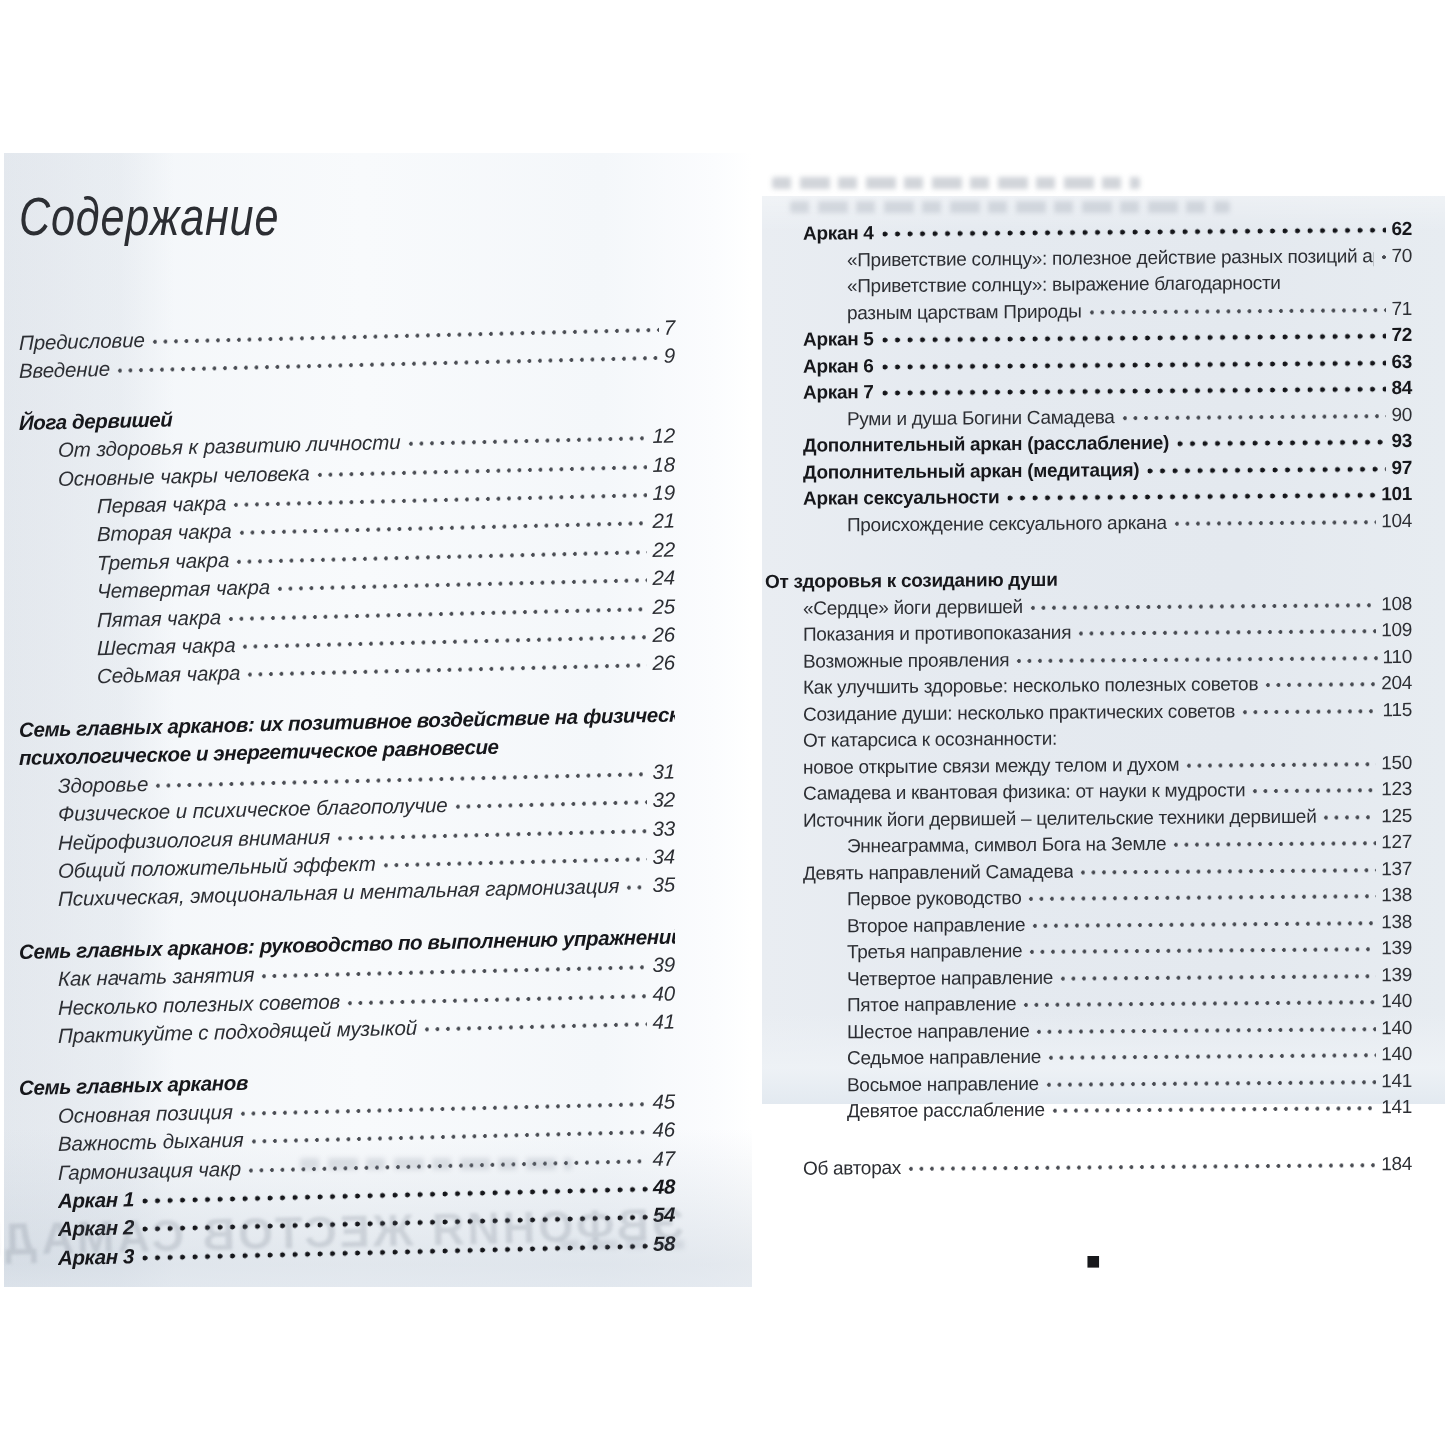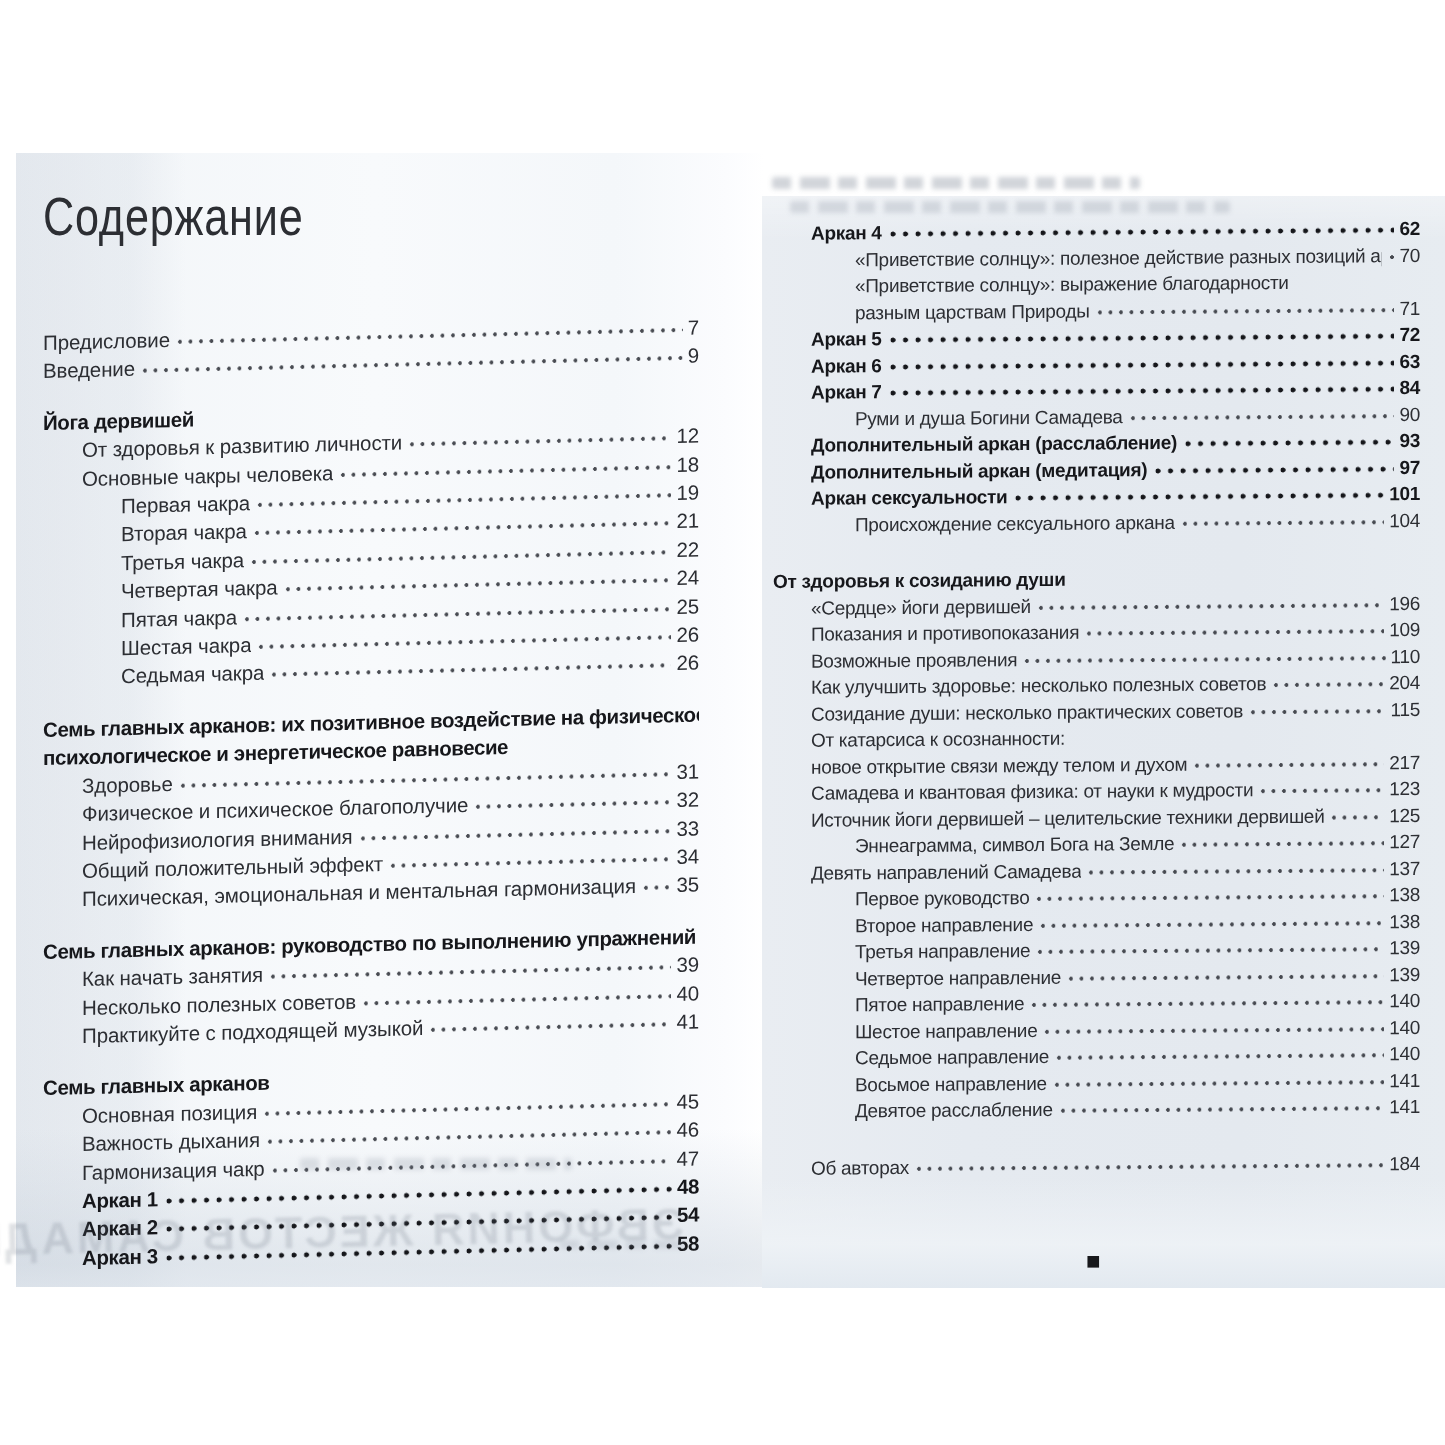--- a/index.html
+++ b/index.html
@@ -6,38 +6,39 @@
     margin: 0; padding: 0;
     width: 1445px; height: 1445px;
     background: var(--background, #ffffff);
     font-family: "Liberation Sans", sans-serif;
     overflow: hidden;
   }
   .canvas { position: absolute; inset: 0; width: 1445px; height: 1445px; }
 
   
   .page-left {
-    position: absolute; left: 16px; top: 153px; width: 748px; height: 1134px;
-    box-sizing: border-box; padding: 34px 0 0 27px;
+    position: absolute; left: 4px; top: 153px; width: 748px; height: 1134px;
+    box-sizing: border-box; padding: 34px 0 0 15px;
     background:
       linear-gradient(180deg, rgba(208,216,226,0) 86%, rgba(198,208,219,0.45) 98%, rgba(214,222,231,0.6) 100%),
       linear-gradient(90deg, rgba(203,211,221,0.30) 40px, rgba(203,211,221,0.26) 115px, rgba(203,211,221,0) 170px),
       linear-gradient(90deg, #eef1f5 0%, #f3f6f9 12%, #f8fafc 48%, #f4f7fa 80%, #fbfcfe 95%, #ffffff 100%);
     background-color: var(--page-left, #f4f7fa);
+    font-style: italic;
   }
   .page-title {
     margin: 0; font-weight: 400; font-size: 54px; line-height: 58px;
     color: var(--text, #2c2e33); letter-spacing: 1px;
     transform: scaleX(0.80); transform-origin: left center;
   }
 
   
   .page-right {
-    position: absolute; left: 762px; top: 196px; width: 683px; height: 1092px;
-    box-sizing: border-box; padding: 25px 0 0 11px;
+    position: absolute; left: 762px; top: 196px; width: 683px; height: 908px;
+    box-sizing: border-box; padding: 25px 0 0 3px;
     background:
       linear-gradient(180deg, rgba(255,255,255,0.35) 0%, rgba(255,255,255,0) 4%),
       linear-gradient(180deg, rgba(222,229,236,0) 90%, rgba(238,242,246,0.9) 96%, rgba(226,233,240,0.9) 100%),
       linear-gradient(90deg, #e9edf2 0%, #e5eaf0 30%, #e4e9ef 70%, #e7ecf1 100%);
     background-color: var(--page-right, #e5eaf0);
   }
 
   
   .toc { width: 656px; transform: skewY(-1.35deg); transform-origin: 0 0; }
   .toc-left { margin-top: 84px; }
@@ -311,21 +312,21 @@
           <span class="t">Происхождение сексуального аркана</span>
           <span class="dots"></span>
           <span class="p">104</span>
         </div>
         <div class="row lvl0 bold gap">
           <span class="t">От здоровья к созиданию души</span>
         </div>
         <div class="row lvl1">
           <span class="t">«Сердце» йоги дервишей</span>
           <span class="dots"></span>
-          <span class="p">196</span>
+          <span class="p">108</span>
         </div>
         <div class="row lvl1">
           <span class="t">Показания и противопоказания</span>
           <span class="dots"></span>
           <span class="p">109</span>
         </div>
         <div class="row lvl1">
           <span class="t">Возможные проявления</span>
           <span class="dots"></span>
           <span class="p">110</span>
@@ -339,21 +340,21 @@
           <span class="t">Созидание души: несколько практических советов</span>
           <span class="dots"></span>
           <span class="p">115</span>
         </div>
         <div class="row lvl1">
           <span class="t">От катарсиса к осознанности:</span>
         </div>
         <div class="row lvl1">
           <span class="t">новое открытие связи между телом и духом</span>
           <span class="dots"></span>
-          <span class="p">217</span>
+          <span class="p">150</span>
         </div>
         <div class="row lvl1">
           <span class="t">Самадева и квантовая физика: от науки к мудрости</span>
           <span class="dots"></span>
           <span class="p">123</span>
         </div>
         <div class="row lvl1">
           <span class="t">Источник йоги дервишей – целительские техники дервишей</span>
           <span class="dots"></span>
           <span class="p">125</span>

